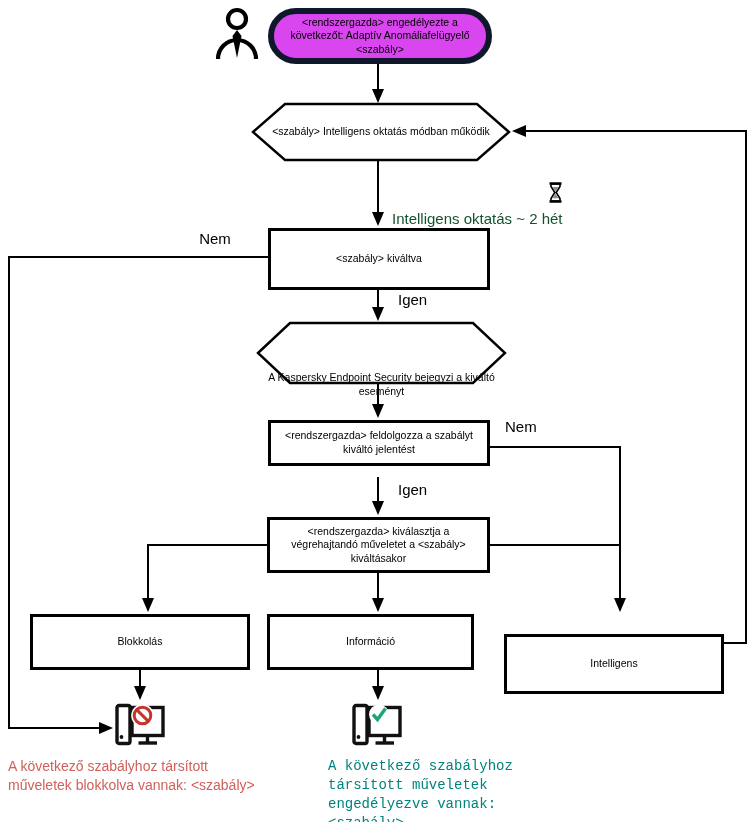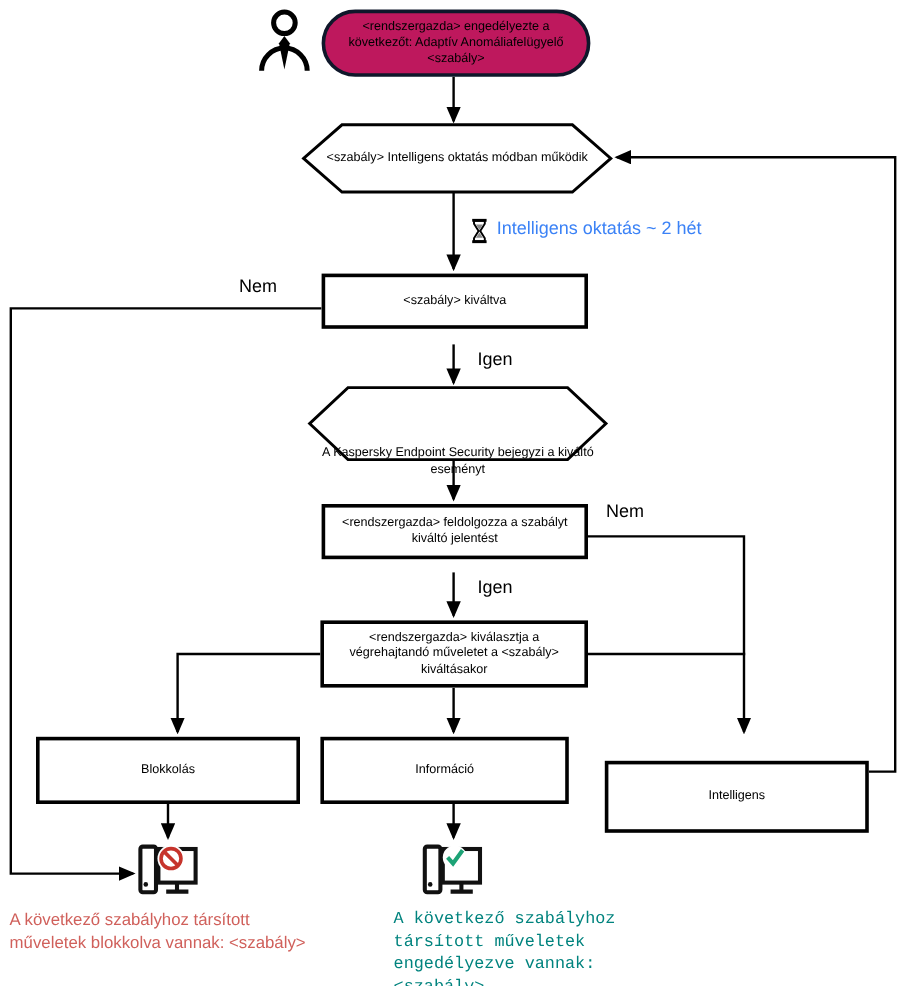--- a/index.html
+++ b/index.html
@@ -7,28 +7,28 @@
     position:relative; width:753px; height:822px; background:#ffffff;
     font-family:"Liberation Sans", sans-serif; overflow:hidden; color:#000;
   }
   svg.wires { position:absolute; left:0; top:0; }
   .node {
     position:absolute; display:flex; align-items:center; justify-content:center;
     text-align:center; font-size:10.5px; line-height:1.3; color:#000;
     box-sizing:border-box;
   }
   .boxed { background:#fff; border:3px solid #000; padding:0 8px; }
-  .stadium { background:#be185d; border:3px solid #0f172a; border-radius:28px; padding:0 8px; }
+  .stadium { background:#d946ef; border:6px solid #0f172a; border-radius:28px; padding:0 8px; }
   .hex-label { background:transparent; }
   .edge-label {
     position:absolute; font-size:15px; color:#000; text-align:center;
   }
   .duration-label {
-    position:absolute; display:flex; align-items:flex-start; gap:7px;
-    font-size:15px; color:#3b82f6;
+    position:absolute; display:flex; align-items:flex-end; gap:7px;
+    font-size:15px; color:#14532d;flex-direction:column;
   }
   .result-text {
     position:absolute; font-size:14px; text-align:left; line-height:1.36;
   }
   .result-text.blocked { color:#d0605b; }
   .result-text.allowed { color:#00837e;font-family:Liberation Mono, monospace; }
   .abs { position:absolute; }
 </style>
 </head>
 <body>
@@ -79,21 +79,21 @@
   <div class="duration-label" style="left:392px; top:182px;">
     <svg width="15" height="21" viewBox="0 0 15 21">
       <path d="M1.5 1.5 H13.5 M1.5 19.5 H13.5" stroke="#000" stroke-width="2.4" fill="none"></path>
       <path d="M3 2 V4.5 L6.8 10.5 L3 16.5 V19 H12 V16.5 L8.2 10.5 L12 4.5 V2 Z" fill="none" stroke="#000" stroke-width="1.6"></path>
       <path d="M4.6 5 L7.5 9.6 L10.4 5 Z" fill="#8a8a8a"></path>
       <path d="M4.6 16.2 L7.5 11.7 L10.4 16.2 Z" fill="#8a8a8a"></path>
     </svg>
     <span>Intelligens oktatás ~ 2 hét</span>
   </div>
 
-  <div class="node boxed" style="left:268px; top:228px; width:222px; height:46px;">
+  <div class="node boxed" style="left:268px; top:228px; width:222px; height:62px;">
     <span>&lt;szabály&gt; kiváltva</span>
   </div>
 
   <div class="edge-label" style="left:180px; top:230px; width:70px;">Nem</div>
   <div class="edge-label" style="left:398px; top:291px;">Igen</div>
 
   <div class="node hex-label" style="left:253px; top:323px; width:257px; height:60px;margin-top:32px;">
     <span>A Kaspersky Endpoint Security bejegyzi a kiváltó eseményt</span>
   </div>
 

